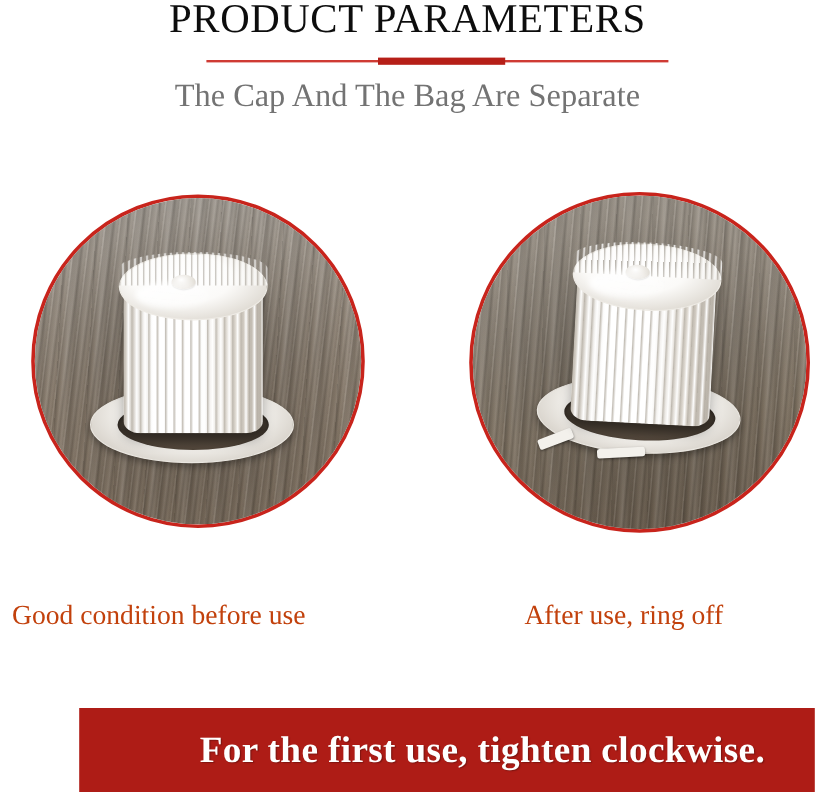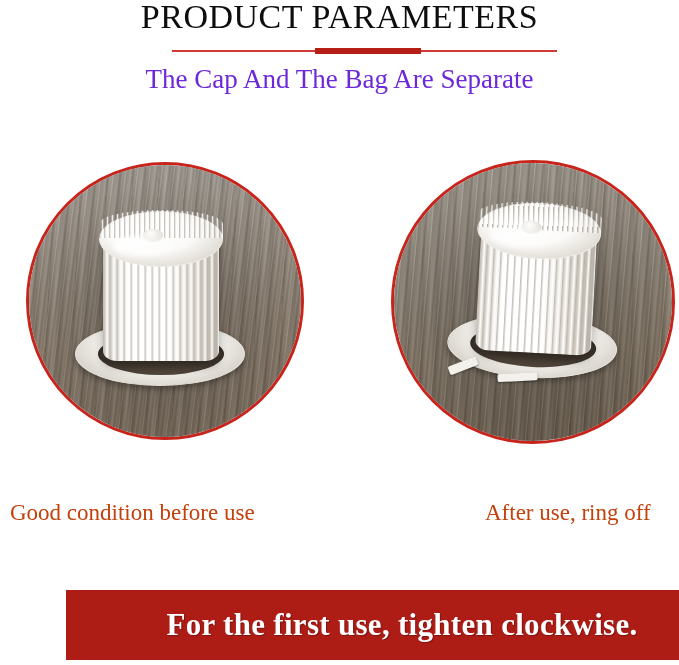--- a/index.html
+++ b/index.html
@@ -56,21 +56,21 @@
   }
 
   #header-subtitle {
     position: absolute;
     top: 62px;
     left: 0;
     width: 679px;
     text-align: center;
     font-size: 27px;
     line-height: 34px;
-    color: #6d28d9;
+    color: #737373;
     white-space: nowrap;
   }
 
   
   .photo-circle {
     position: absolute;
     border-radius: 50%;
     border: 3px solid #c8241c;
     overflow: hidden;
     box-sizing: border-box;
@@ -239,21 +239,21 @@
 
   
   .caption {
     position: absolute;
     font-size: 23px;
     line-height: 30px;
     color: #c2410c;
     white-space: nowrap;
   }
   #caption-before { left: 10px;  top: 498px; }
-  #caption-after  { left: 437px; top: 498px; margin-left: 48px; }
+  #caption-after  { left: 437px; top: 498px; }
 
   
   #cta-banner {
     position: absolute;
     left: 66px;
     top: 590px;
     width: 672px;
     height: 70px;
     background: #ae1c16;
     display: flex;

